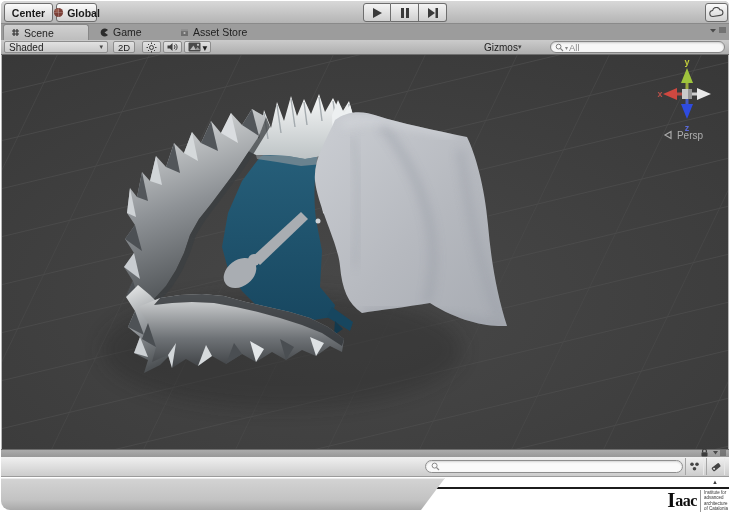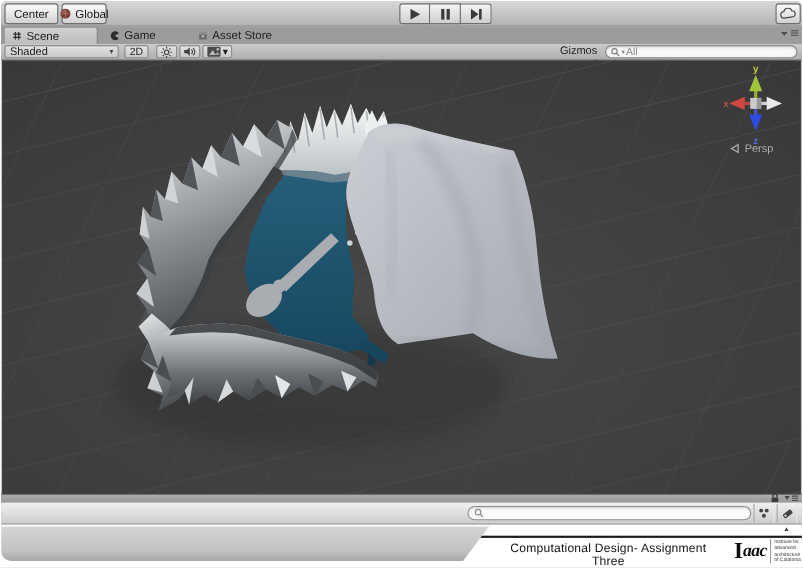--- a/index.html
+++ b/index.html
@@ -2,21 +2,21 @@
 <html><head>
 <meta charset="utf-8">
 <style>
   html,body{margin:0;padding:0;background:#ffffff;}
   *{box-sizing:border-box;font-family:"Liberation Sans",sans-serif;}
   .stage{position:relative;width:730px;height:516px;background:#fff;overflow:hidden;}
   .chrome{position:absolute;left:1px;top:1px;right:1px;height:510px;background:#b6b6b6;border-radius:5px 5px 0 0;}
 
   
   .main-toolbar{position:absolute;left:1px;top:1px;right:1px;height:23px;
-    background:linear-gradient(#d8d8d8,#b4b4b4);border-bottom:1px solid #8a8a8a;border-radius:5px 5px 0 0;}
+    background:linear-gradient(#d8d8d8,#b4b4b4);border-bottom:1px solid #8a8a8a;border-radius:5px 5px 0 0;font-weight:bold;}
   .tb-btn{position:absolute;top:2px;height:19px;display:flex;align-items:center;justify-content:center;gap:3px;
     background:linear-gradient(#fbfbfb,#d2d2d2);border:1px solid #6e6e6e;border-radius:3px;
     font-size:10.5px;color:#1a1a1a;padding:0 6px;cursor:default;}
   .btn-center{left:3px;width:49px;}
   .btn-global{left:55px;width:41px;}
   .play-group{position:absolute;left:362px;top:2px;display:flex;}
   .play-group .pg{width:28px;height:19px;background:linear-gradient(#f4f4f4,#cfcfcf);
     border:1px solid #6e6e6e;border-left-width:0;display:flex;align-items:center;justify-content:center;}
   .play-group .pg:first-child{border-left-width:1px;border-radius:3px 0 0 3px;}
   .play-group .pg:last-child{border-radius:0 3px 3px 0;}
@@ -41,21 +41,21 @@
     border:1px solid #8d8d8d;border-radius:2px;padding:0 4px;}
   .dd .arr{margin-left:auto;font-size:7px;color:#444;}
   .dd-shaded{left:3px;width:104px;text-align:right;}
   .stbtn{position:absolute;top:1px;height:12px;font-size:9.5px;color:#1d1d1d;
     background:linear-gradient(#e2e2e2,#c9c9c9);border:1px solid #8d8d8d;border-radius:2px;
     display:flex;align-items:center;justify-content:center;padding:0 4px;}
   .b2d{left:112px;width:22px;}
   .bi1{left:141px;width:19px;}
   .bi2{left:162px;width:19px;}
   .bi3{left:183px;width:27px;gap:2px;}
-  .dd-gizmos{left:503px;width:44px;background:none;border:none;flex-direction:column;}
+  .dd-gizmos{left:479px;width:44px;background:none;border:none;}
   .pill{position:absolute;left:549px;right:4px;top:1px;height:12px;border-radius:7px;
     background:#f7f7f7;border:1px solid #868686;display:flex;align-items:center;padding:0 4px;gap:1px;
     box-shadow:inset 0 1px 2px rgba(0,0,0,.18);}
   .pill input{flex:1;border:none;background:transparent;outline:none;font-size:9.5px;color:#8a8a8a;height:10px;padding:0;}
   .tiny-arr{font-size:6px;color:#888;}
 
   
   .viewport{position:absolute;left:2px;top:55px;width:726px;height:394px;background:#3e3e3e;}
 
   
@@ -78,21 +78,21 @@
   .white-area{position:absolute;left:420px;right:1px;top:10px;height:24px;background:#fff;border-top:2px solid #1c1c1c;}
   .gray-panel{position:absolute;left:1px;top:1px;width:444px;height:32px;
     background:linear-gradient(#d4d4d4,#c2c2c2 70%,#a9a9a9);
     clip-path:polygon(0 0,100% 0,calc(100% - 24px) 100%,0 100%);
     border-radius:0 0 0 9px;box-shadow:inset 0 1px 0 #ebebeb;}
   .footer-title{position:absolute;left:448px;top:16px;width:210px;text-align:center;
     font-size:11px;color:#111;letter-spacing:.2px;}
   .logo-block{position:absolute;right:2px;top:13px;display:flex;align-items:center;}
   .logo-text{font-family:"Liberation Serif",serif;font-weight:bold;color:#0d0d0d;line-height:1;}
   .logo-i{font-size:21px;}
-  .logo-aac{font-size:16px;letter-spacing:-.5px;font-style:italic;}
+  .logo-aac{font-size:16px;letter-spacing:-.5px;}
   .org{margin-left:3px;padding-left:3px;border-left:1px solid #999;}
   .org div{font-size:4.5px;line-height:1.2;color:#333;white-space:nowrap;}
   .scroll-up{position:absolute;left:709px;top:1px;width:12px;height:8px;display:flex;align-items:center;justify-content:center;}
   .scroll-up span{font-size:6px;color:#3a3a3a;line-height:1;}
   svg{display:block;}
 </style>
 </head>
 <body>
 
 <div class="stage">
@@ -430,21 +430,20 @@
       </span>
     </div>
   </div>
 
   <div class="footer">
     <div class="white-area"></div>
     <div class="gray-panel"></div>
     <div class="scroll-up">
         <span>▲</span>
       </div>
-    <span class="footer-title">Computational Design- Assignment Three</span>
     <div class="logo-block">
       <span class="logo-text logo-i">I</span>
       <span class="logo-text logo-aac">aac</span>
       <div class="org">
         <div>Institute for</div>
         <div>advanced</div>
         <div>architecture</div>
         <div>of Catalonia</div>
       </div>
     </div>

